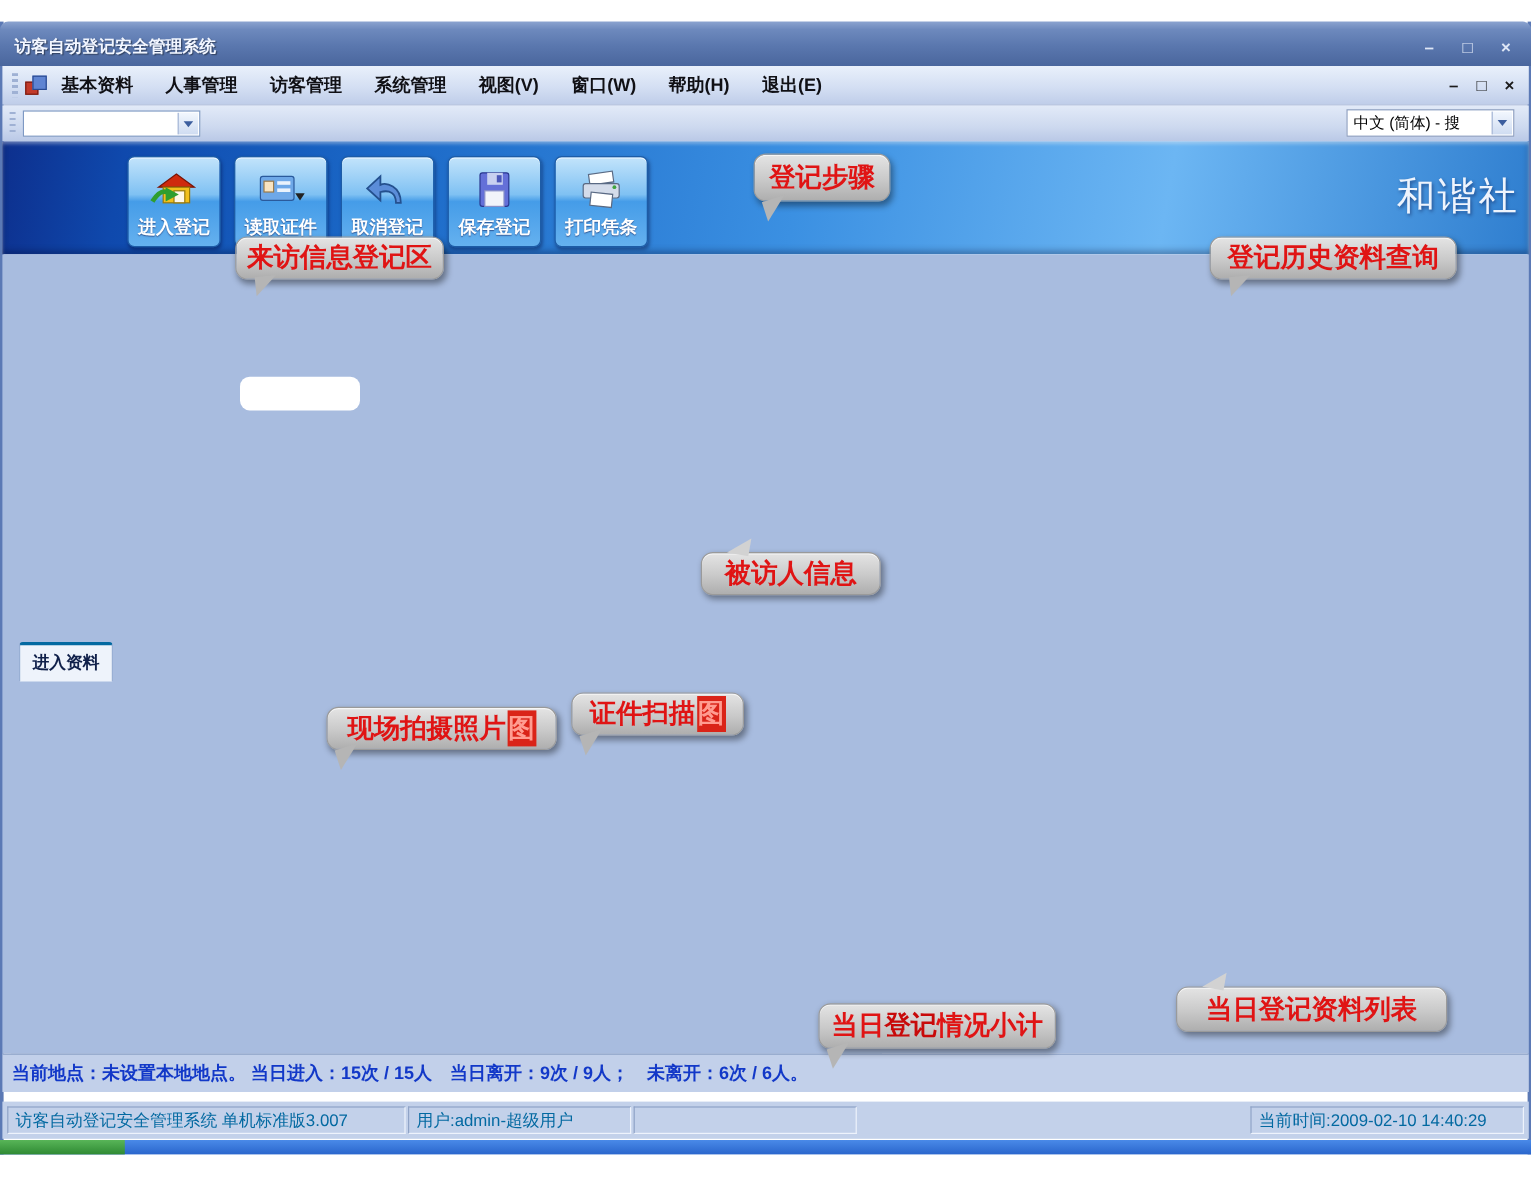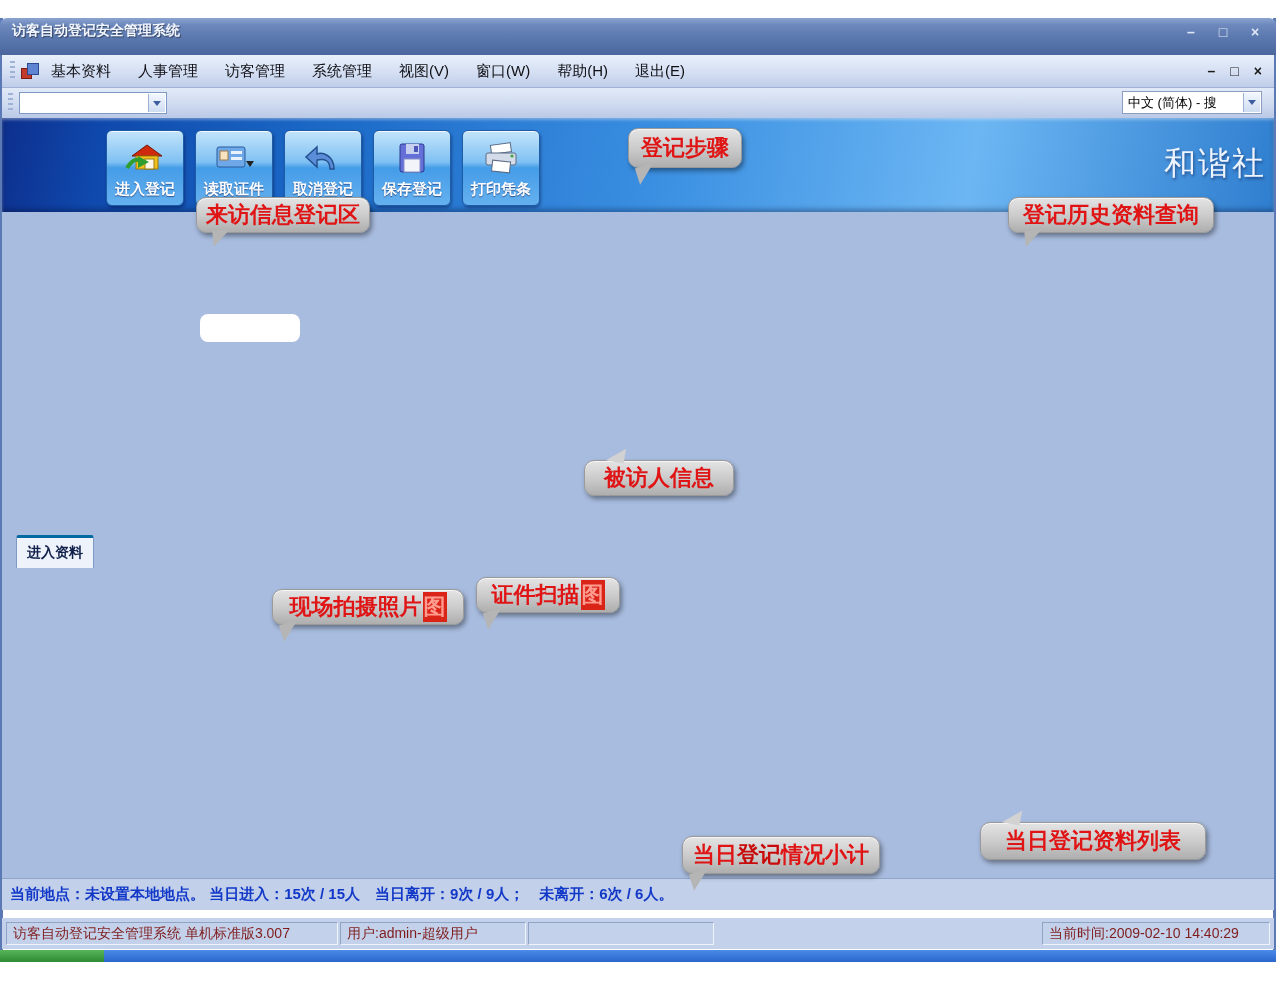--- a/index.html
+++ b/index.html
@@ -4,35 +4,35 @@
 <style>
   * { margin:0; padding:0; box-sizing:border-box; }
   html,body { background:#fff; }
   body { font-family:"Liberation Sans","DejaVu Sans",sans-serif; }
   .app { position:relative; width:1276px; height:991px; background:#fff; overflow:hidden; }
 
   
   .side-edge { position:absolute; top:18px; width:3px; height:944px; background:#5b79b5; z-index:1; }
   .titlebar { position:absolute; left:0; top:18px; width:1276px; height:37px;
     background:linear-gradient(180deg,#8ba3cf 0%,#6d89bd 18%,#5a77ae 55%,#4a669d 100%);
-    border-radius:7px 7px 0 0; display:flex; padding:4px 10px 0 12px; z-index:2; }
+    border-radius:7px 7px 0 0; display:flex; align-items:center; padding:4px 10px 0 12px; z-index:2; }
   .titlebar .title { color:#f2f6ff; font-size:14px; font-weight:bold; text-shadow:1px 1px 1px rgba(0,0,0,.45); }
   .winbtns { margin-left:auto; display:flex; gap:10px; }
   .winbtn { width:22px; height:19px; display:flex; align-items:center; justify-content:center;
     color:#dfe7f6; font-size:14px; font-weight:bold; cursor:default; }
   .menubar { position:absolute; left:2px; top:55px; width:1272px; height:33px;
     background:linear-gradient(180deg,#e9f0fb 0%,#d4dff3 55%,#bfcde9 100%);
     border-bottom:1px solid #9fb1d4; display:flex; align-items:center; padding-left:8px; z-index:2; }
   .grip { width:5px; height:20px; margin-right:6px;
     background:repeating-linear-gradient(180deg,#9fb1d4 0 2px,transparent 2px 5px); }
   .menu-ico { position:relative; width:18px; height:16px; margin-right:12px; }
   .menu-ico::before { content:""; position:absolute; left:0; top:5px; width:9px; height:9px; background:#c23a2a; border:1px solid #7a1d12; }
   .menu-ico::after  { content:""; position:absolute; left:6px; top:0; width:10px; height:10px; background:#5f84d2; border:1px solid #2a4a92; }
   .menu-items { display:flex; gap:27px; align-items:center; }
-  .menu-item { font-size:15px; font-weight:400; color:#101015; white-space:nowrap; }
+  .menu-item { font-size:15px; font-weight:700; color:#101015; white-space:nowrap; }
   .mdi-ctrls { margin-left:auto; display:flex; gap:15px; padding-right:12px; }
   .mdi-btn { color:#1b1b1b; font-size:14px; font-weight:bold; }
   .toolrow2 { position:absolute; left:2px; top:88px; width:1272px; height:30px;
     background:linear-gradient(180deg,#e2eaf8 0%,#cdd9ef 60%,#b9c8e6 100%); display:flex; align-items:center; padding-left:6px; z-index:2; }
   .combo-sm { position:relative; width:148px; height:22px; background:#fff; border:1px solid #7e99c4; display:flex; align-items:center; font-size:13px; padding-left:4px; }
   .combo-sm .cbtn, .fcombo .cbtn { position:absolute; right:1px; top:1px; bottom:1px; width:17px;
     background:linear-gradient(180deg,#f2f7fe,#cfdcf1); border-left:1px solid #9fb1d4; display:flex; align-items:center; justify-content:center; }
   .tri-dn { width:0; height:0; border:4px solid transparent; border-top:5px solid #3c5e9e; margin-top:4px; }
   .langbox { position:absolute; right:12px; top:3px; width:140px; height:23px; background:#fff; border:1px solid #8b9dc0;
     font-size:13px; display:flex; align-items:center; padding-left:5px; }
@@ -124,21 +124,21 @@
     border-top:17px solid #b5b5b5; border-right:20px solid transparent; transform:rotate(-18deg); }
   .tail-t::after { content:""; position:absolute; left:22px; top:-14px; width:0; height:0;
     border-bottom:15px solid #d2d2d2; border-left:18px solid transparent; transform:rotate(10deg); }
 
   
   .sumline { position:absolute; left:2px; top:878px; width:1272px; height:32px; background:#c2d0ea;
     border-top:1px solid #8fa5c9; display:flex; align-items:center; padding-left:8px; z-index:2; }
   .sumline span { color:#1238c8; font-size:15px; font-weight:bold; }
   .statusbar { position:absolute; left:2px; top:918px; width:1272px; height:31px; background:#c3d1ea; z-index:2; }
   .seg { position:absolute; top:4px; height:23px; border:1px solid; border-color:#8fa3c7 #eef3fc #eef3fc #8fa3c7;
-    font-size:14px; color:#7f1d1d; display:flex; align-items:center; padding-left:6px; white-space:nowrap; overflow:hidden; }
+    font-size:14px; color:#0369a1; display:flex; align-items:center; padding-left:6px; white-space:nowrap; overflow:hidden; }
   .taskbar { position:absolute; left:0; top:950px; width:1276px; height:12px;
     background:linear-gradient(180deg,#4a8ae8,#2a66cc); z-index:2; }
   .taskbar .start { position:absolute; left:0; top:0; width:104px; height:12px; background:linear-gradient(180deg,#58b558,#2f8a33); }
 </style>
 </head>
 <body>
 
 <div class="app">
 
   <div class="side-edge" style="left:0"></div>

